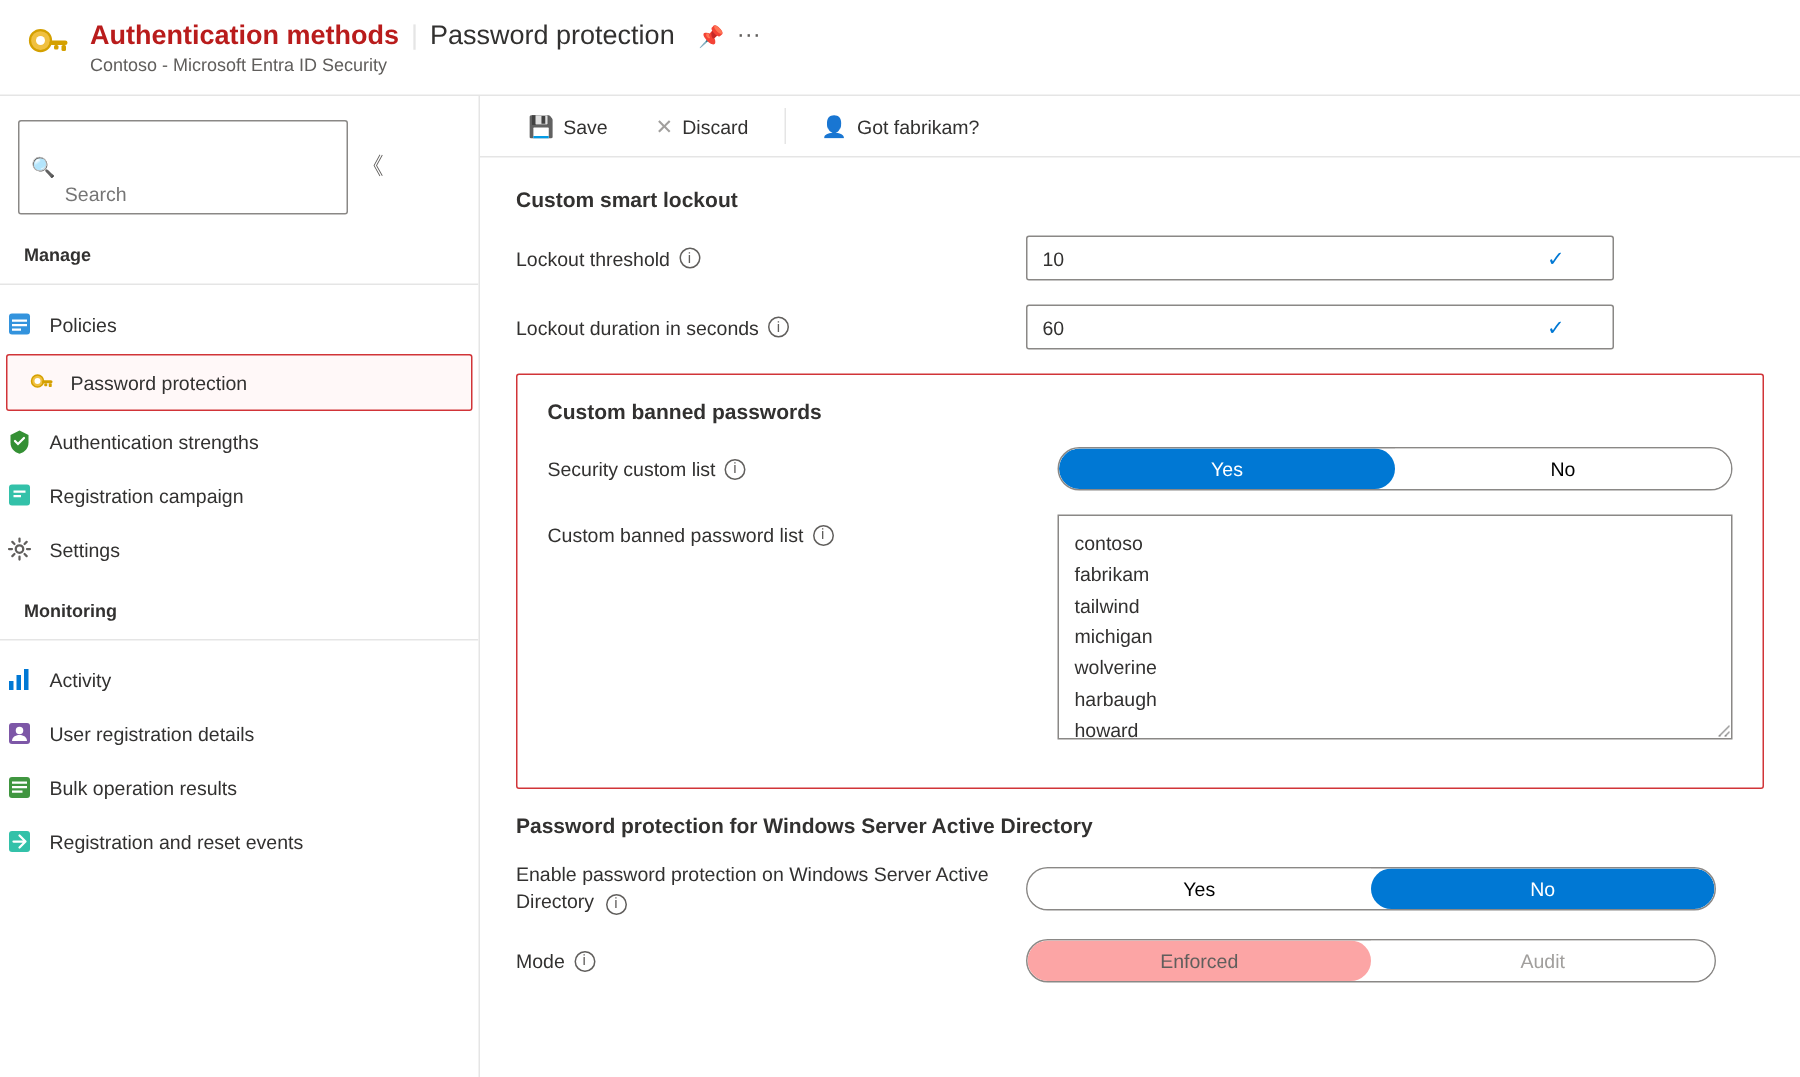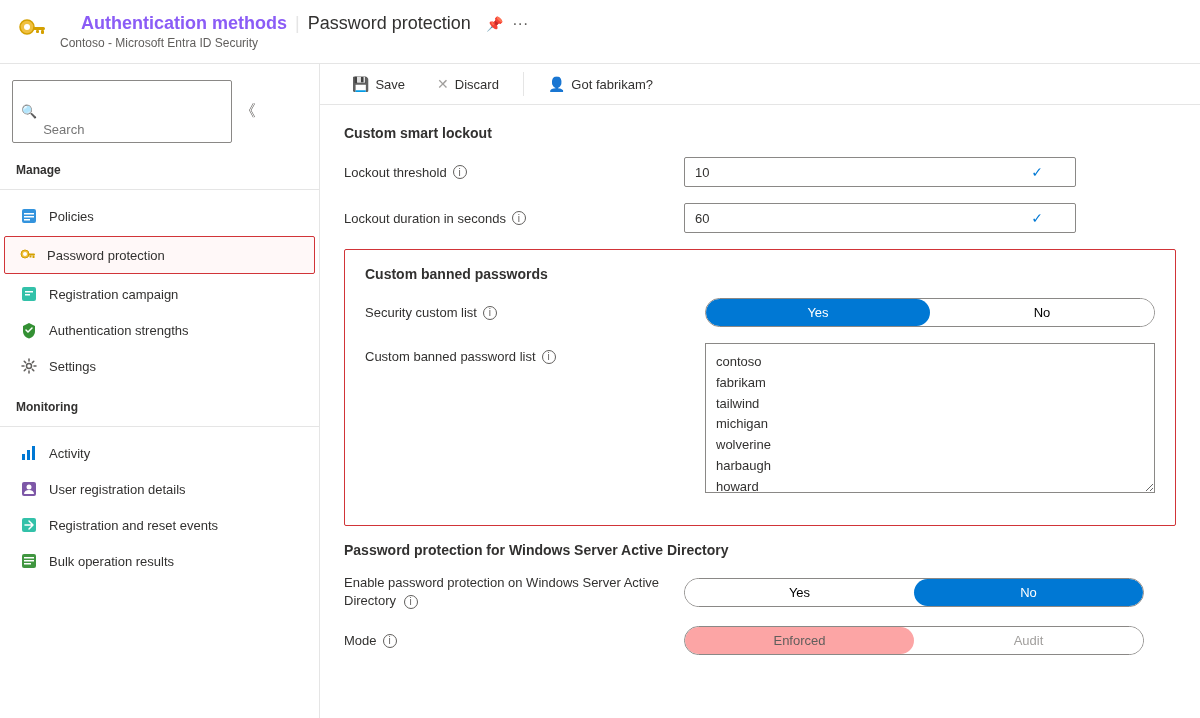--- a/index.html
+++ b/index.html
@@ -11,21 +11,21 @@
 
     
     .main-layout { display: flex; flex: 1; overflow: hidden; }
 
     
     .sidebar { width: 320px; flex-shrink: 0; border-right: 1px solid #e5e5e5; overflow-y: auto; padding: 8px 0; }
     .sidebar-search-box { display: flex; align-items: center; border: 1px solid #8a8886; border-radius: 2px; padding: 5px 8px; width: 220px; background: #fff; }
     .sidebar-search-box span { color: #605e5c; margin-right: 6px; font-size: 13px; }
     .sidebar-search-box input { border: none; outline: none; font-size: 13px; color: #323130; width: 100%; margin-top: 36px; }
     .sidebar-divider { border: none; border-top: 1px solid #e5e5e5; margin: 8px 0; }
-    .sidebar-item { display: flex; align-items: center; padding: 8px 16px; cursor: pointer; border-left: 3px solid transparent; }
+    .sidebar-item { display: flex; align-items: center; padding: 8px 0; cursor: pointer; border-left: 3px solid transparent; }
     .sidebar-item-icon { width: 20px; height: 20px; margin-right: 10px; flex-shrink: 0; display: flex; align-items: center; justify-content: center; }
     .sidebar-item-label { font-size: 13px; color: #323130; }
 
     
     .content { flex: 1; overflow-y: auto; padding: 0; }
     .toolbar { display: flex; align-items: center; padding: 8px 24px; border-bottom: 1px solid #e5e5e5; gap: 16px; }
     .toolbar-btn { display: flex; align-items: center; gap: 6px; background: none; border: none; cursor: pointer; font-size: 13px; color: #323130; padding: 4px 8px; }
     .toolbar-divider { width: 1px; height: 24px; background: #e5e5e5; }
     .content-body { padding: 20px 24px; }
 
@@ -66,21 +66,21 @@
     <svg class="key-svg" viewBox="0 0 32 32" fill="none" xmlns="http://www.w3.org/2000/svg">
       <circle cx="11" cy="13" r="7" fill="#f0c040" stroke="#d4a000" stroke-width="1.5"></circle>
       <circle cx="11" cy="13" r="3" fill="#fff"></circle>
       <rect x="17" y="13" width="12" height="3" rx="1.5" fill="#d4a000"></rect>
       <rect x="25" y="16" width="3" height="4" rx="1" fill="#d4a000"></rect>
       <rect x="20" y="16" width="3" height="3" rx="1" fill="#d4a000"></rect>
     </svg>
   </div>
   <div>
     <div class="header-title-section">
-      <span style="font-size:18px;font-weight:600;color:#8b5cf6;margin-left:21px;">Authentication methods</span>
+      <span style="font-size:18px;font-weight:600;color:#b91c1c;">Authentication methods</span>
       <span style="color:#e5e5e5;font-size:18px;">|</span>
       <span style="font-size:18px;font-weight:400;color:#323130;">Password protection</span>
       <span style="color:#605e5c;cursor:pointer;font-size:14px;margin-left:8px;">📌</span>
       <span style="color:#605e5c;cursor:pointer;font-size:16px;">···</span>
     </div>
     <div style="font-size:12px;color:#605e5c;margin-top:2px;">Contoso - Microsoft Entra ID Security</div>
   </div>
 </div>
 
 <div class="main-layout">
@@ -120,41 +120,41 @@
             <rect x="11.5" y="9.5" width="2" height="2" rx="0.5" fill="#d4a000"></rect>
           </svg>
         </div>
         <span class="sidebar-item-label">Password protection</span>
       </div>
     </div>
 
     <div class="sidebar-item">
       <div class="sidebar-item-icon">
         <svg width="18" height="18" viewBox="0 0 18 18">
+            <path d="M9 2L3 5v5c0 4 2.5 6.5 6 7.5 3.5-1 6-3.5 6-7.5V5L9 2z" fill="#107c10" opacity="0.85"></path>
+            <path d="M6 9l2 2 4-4" stroke="#fff" stroke-width="1.5" fill="none" stroke-linecap="round"></path>
+          </svg>
+      </div>
+      <span class="sidebar-item-label">Authentication strengths</span>
+    </div>
+
+    <div class="sidebar-item">
+      <div class="sidebar-item-icon">
+        <svg width="18" height="18" viewBox="0 0 18 18">
             <rect x="2" y="2" width="14" height="14" rx="2" fill="#00b294" opacity="0.8"></rect>
             <rect x="5" y="6" width="8" height="1.5" fill="#fff"></rect>
             <rect x="5" y="9" width="5" height="1.5" fill="#fff"></rect>
           </svg>
       </div>
       <span class="sidebar-item-label">Registration campaign</span>
     </div>
 
     <div class="sidebar-item">
       <div class="sidebar-item-icon">
         <svg width="18" height="18" viewBox="0 0 18 18">
-            <path d="M9 2L3 5v5c0 4 2.5 6.5 6 7.5 3.5-1 6-3.5 6-7.5V5L9 2z" fill="#107c10" opacity="0.85"></path>
-            <path d="M6 9l2 2 4-4" stroke="#fff" stroke-width="1.5" fill="none" stroke-linecap="round"></path>
-          </svg>
-      </div>
-      <span class="sidebar-item-label">Authentication strengths</span>
-    </div>
-
-    <div class="sidebar-item">
-      <div class="sidebar-item-icon">
-        <svg width="18" height="18" viewBox="0 0 18 18">
             <circle cx="9" cy="9" r="2.5" fill="none" stroke="#605e5c" stroke-width="1.5"></circle>
             <path d="M9 2v2M9 14v2M2 9h2M14 9h2M4.22 4.22l1.41 1.41M12.37 12.37l1.41 1.41M4.22 13.78l1.41-1.41M12.37 5.63l1.41-1.41" stroke="#605e5c" stroke-width="1.5" stroke-linecap="round"></path>
           </svg>
       </div>
       <span class="sidebar-item-label">Settings</span>
     </div>
 
     <div style="font-size:12px;font-weight:600;padding:16px 16px 4px;">Monitoring</div>
     <hr class="sidebar-divider">
 
@@ -171,42 +171,42 @@
 
     <div class="sidebar-item">
       <div class="sidebar-item-icon">
         <svg width="18" height="18" viewBox="0 0 18 18">
             <rect x="2" y="2" width="14" height="14" rx="2" fill="#5c2d91" opacity="0.8"></rect>
             <circle cx="9" cy="7" r="2.5" fill="#fff"></circle>
             <path d="M4 14c0-2.5 2.24-4 5-4s5 1.5 5 4" fill="#fff"></path>
           </svg>
       </div>
       <span class="sidebar-item-label">User registration details</span>
-    </div>
-
-    <div class="sidebar-item">
-      <div class="sidebar-item-icon">
-        <svg width="18" height="18" viewBox="0 0 18 18">
-            <rect x="2" y="2" width="14" height="14" rx="2" fill="#00b294" opacity="0.8"></rect>
-            <path d="M5 9h8M9 5l4 4-4 4" stroke="#fff" stroke-width="1.5" fill="none" stroke-linecap="round" stroke-linejoin="round"></path>
-          </svg>
-      </div>
-      <span class="sidebar-item-label">Registration and reset events</span>
     </div>
 
     <div class="sidebar-item">
       <div class="sidebar-item-icon">
         <svg width="18" height="18" viewBox="0 0 18 18">
             <rect x="2" y="2" width="14" height="14" rx="2" fill="#107c10" opacity="0.8"></rect>
             <rect x="4" y="5" width="10" height="1.5" fill="#fff"></rect>
             <rect x="4" y="8" width="10" height="1.5" fill="#fff"></rect>
             <rect x="4" y="11" width="7" height="1.5" fill="#fff"></rect>
           </svg>
       </div>
       <span class="sidebar-item-label">Bulk operation results</span>
+    </div>
+
+    <div class="sidebar-item">
+      <div class="sidebar-item-icon">
+        <svg width="18" height="18" viewBox="0 0 18 18">
+            <rect x="2" y="2" width="14" height="14" rx="2" fill="#00b294" opacity="0.8"></rect>
+            <path d="M5 9h8M9 5l4 4-4 4" stroke="#fff" stroke-width="1.5" fill="none" stroke-linecap="round" stroke-linejoin="round"></path>
+          </svg>
+      </div>
+      <span class="sidebar-item-label">Registration and reset events</span>
     </div>
   </div>
 
   <div class="content">
 
     <div class="toolbar">
       <button class="toolbar-btn">
         <span style="font-size:14px;">💾</span>
         <span>Save</span>
       </button>

